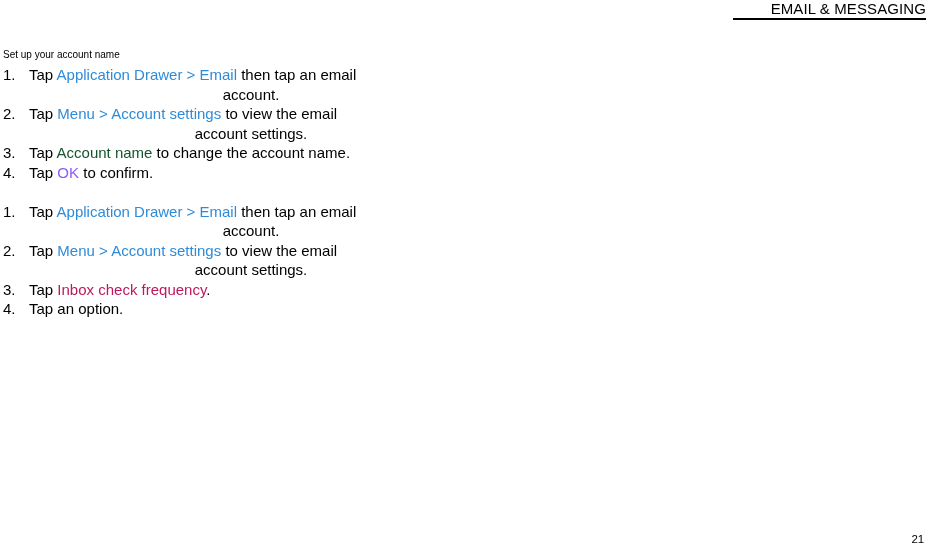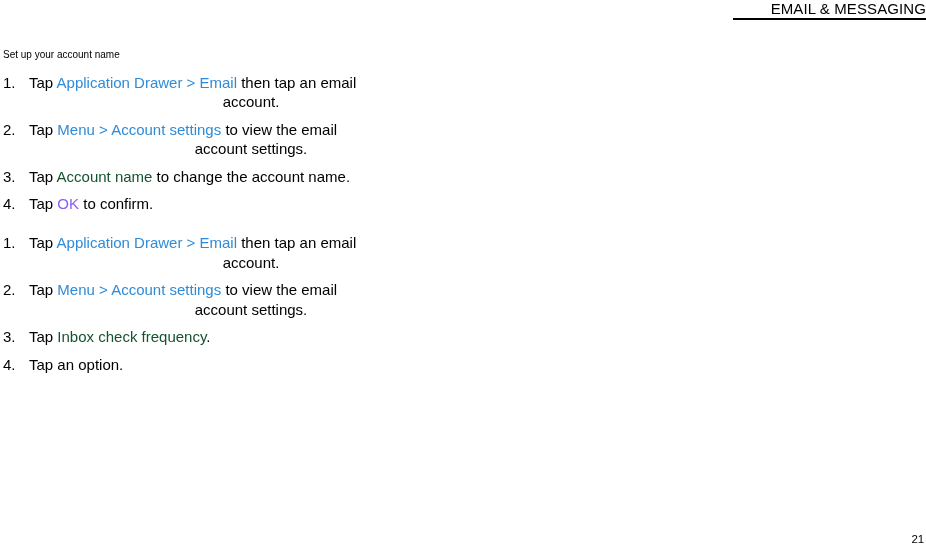--- a/index.html
+++ b/index.html
@@ -74,21 +74,21 @@
   ol.steps > li .step-num {
     position: absolute;
     left: 0;
     top: 0;
     width: 22px;
     text-align: left;
     font-size: 15px;
     line-height: 19.5px;
     color: #000000;
   }
-  .step-text { display: block; margin-top: 8px; }
+  .step-text { display: block; }
   .wrap-line { display: block; text-align: center; }
 
   .lnk {
     color: #2f8bd7;
   }
 
   
   .folio {
     position: absolute;
     right: 2px;
@@ -139,21 +139,21 @@
           <span class="step-text"><span>Tap </span><span class="lnk" style="color: rgb(47, 139, 215);">Application Drawer &gt; Email</span><span> then tap an email</span></span>
           <span class="wrap-line">account.</span>
         </li>
         <li>
           <span class="step-num">2.</span>
           <span class="step-text"><span>Tap </span><span class="lnk" style="color: rgb(47, 139, 215);">Menu &gt; Account settings</span><span> to view the email</span></span>
           <span class="wrap-line">account settings.</span>
         </li>
         <li>
           <span class="step-num">3.</span>
-          <span class="step-text"><span>Tap </span><span class="lnk" style="color: #14532d;">Inbox check frequency</span><span>.</span></span>
+          <span class="step-text"><span>Tap </span><span class="lnk" style="color: #be185d;">Inbox check frequency</span><span>.</span></span>
         </li>
         <li>
           <span class="step-num">4.</span>
           <span class="step-text"><span>Tap an option.</span></span>
         </li>
       </ol>
     </div>
   </div>
 
 <div class="folio">21</div>

